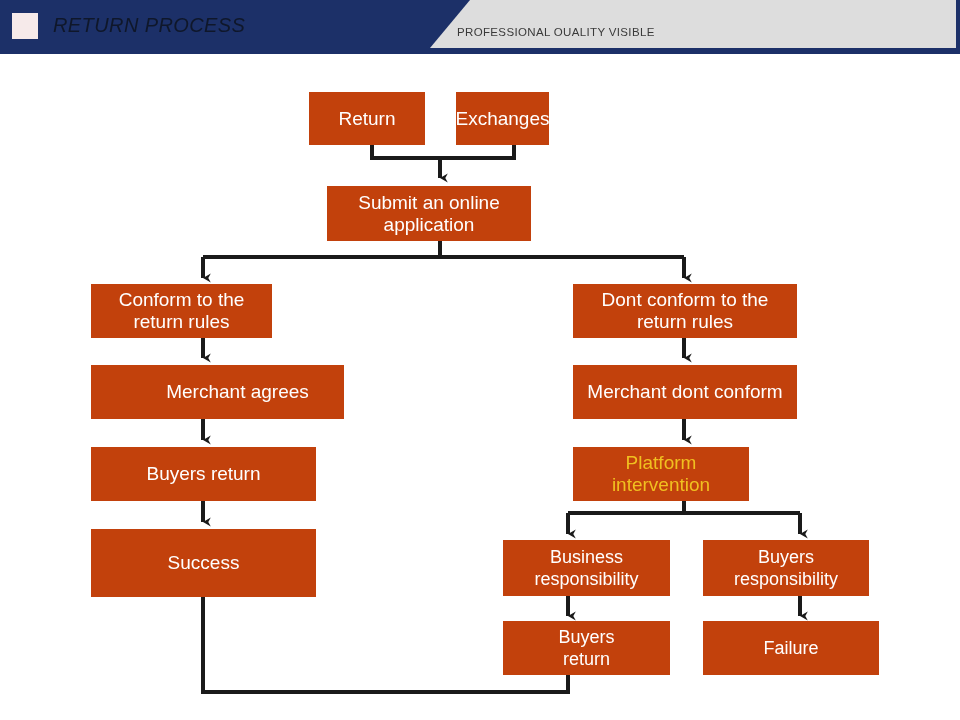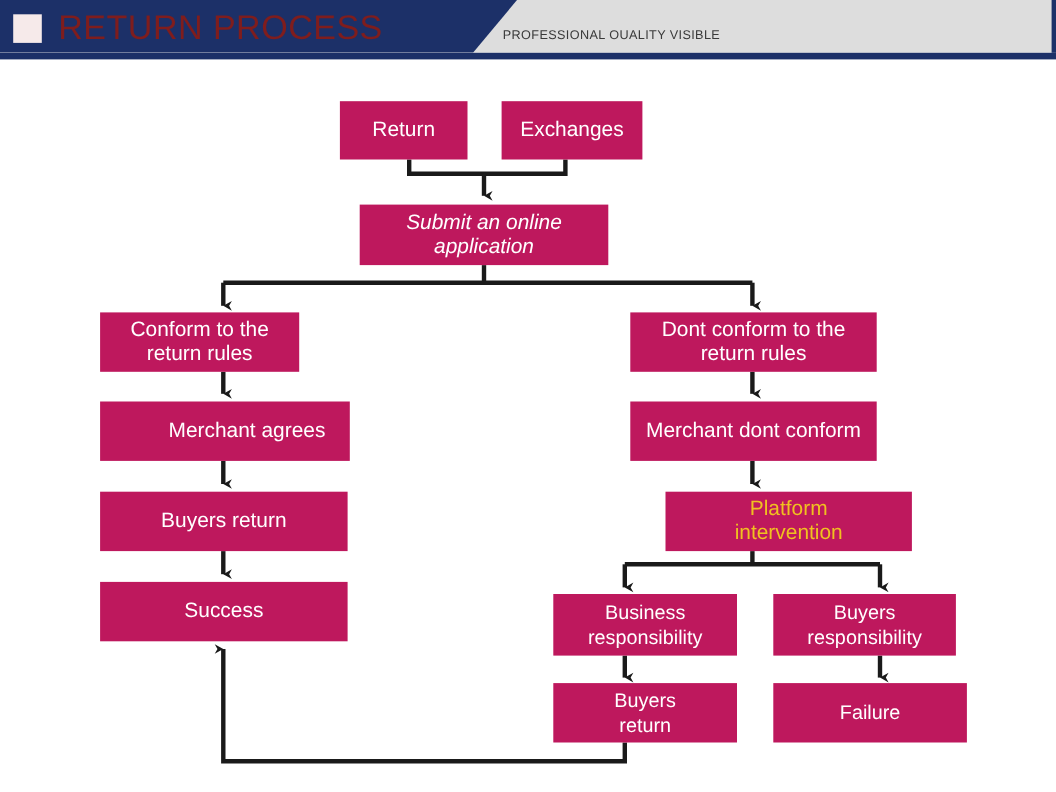--- a/index.html
+++ b/index.html
@@ -50,25 +50,26 @@
   }
   #header-logo {
     position: absolute;
     left: 12px; top: 13px;
     width: 26px; height: 26px;
     background: #f6eaea;
   }
   #header-title {
     position: absolute;
     left: 53px; top: 6px;
-    color: #7f1d1d;
-    font-size: 31px;
+    color: #0f172a;
+    font-size: 20px;
     letter-spacing: 0.4px;
     line-height: 38px;
     white-space: nowrap;
+    font-style: italic;
   }
   #header-subtitle {
     position: absolute;
     left: 457px; top: 24px;
     color: #3a3a3a;
     font-size: 11.5px;
     letter-spacing: 0.35px;
     line-height: 16px;
     white-space: nowrap;
   }
@@ -82,21 +83,21 @@
   }
   #connector-layer {
     position: absolute;
     left: 0; top: 0;
     width: 960px; height: 720px;
     pointer-events: none;
   }
 
   .node {
     position: absolute;
-    background: #be185d;
+    background: #c2410c;
     color: #ffffff;
     display: flex;
     align-items: center;
     justify-content: center;
     text-align: center;
     font-size: 19px;
     line-height: 22px;
     box-sizing: border-box;
     padding: 2px 6px;
     white-space: pre-line;
@@ -154,41 +155,41 @@
 
       <path d="M568,596 L568,616" marker-end="url(#arrow-down)"></path>
       <path d="M800,596 L800,616" marker-end="url(#arrow-down)"></path>
 
       <path d="M568,675 L568,692 L203,692 L203,590" marker-end="url(#arrow-up)"></path>
     </g>
   </svg>
 
   <div class="node" style="left:309px; top:92px; width:116px; height:53px;">Return</div>
 
-  <div class="node" style="left:456px; top:92px; width:128px; height:53px;">Exchanges</div>
-
-  <div class="node" style="left:327px; top:186px; width:226px; height:55px;font-style:italic;">Submit an online
+  <div class="node" style="left:456px; top:92px; width:93px; height:53px;">Exchanges</div>
+
+  <div class="node" style="left:327px; top:186px; width:204px; height:55px;">Submit an online
 application</div>
 
   <div class="node" style="left:91px; top:284px; width:181px; height:54px;">Conform to the
 return rules</div>
 
   <div class="node" style="left:573px; top:284px; width:224px; height:54px;">Dont conform to the
 return rules</div>
 
-  <div class="node" style="left:91px; top:365px; width:227px; height:54px;padding-left:46px;">Merchant agrees</div>
+  <div class="node" style="left:91px; top:365px; width:253px; height:54px;padding-left:46px;">Merchant agrees</div>
 
   <div class="node" style="left:573px; top:365px; width:224px; height:54px;">Merchant dont conform</div>
 
   <div class="node" style="left:91px; top:447px; width:225px; height:54px;">Buyers return</div>
 
-  <div class="node accent" style="left:573px; top:447px; width:224px; height:54px;margin-left:32px;">Platform
+  <div class="node accent" style="left:573px; top:447px; width:176px; height:54px;">Platform
 intervention</div>
 
-  <div class="node" style="left:91px; top:529px; width:225px; height:54px;">Success</div>
+  <div class="node" style="left:91px; top:529px; width:225px; height:68px;">Success</div>
 
   <div class="node" style="left:503px; top:540px; width:167px; height:56px; font-size:18px;">Business
 responsibility</div>
 
   <div class="node" style="left:703px; top:540px; width:166px; height:56px; font-size:18px;">Buyers
 responsibility</div>
 
   <div class="node" style="left:503px; top:621px; width:167px; height:54px; font-size:18px;">Buyers
 return</div>
 

